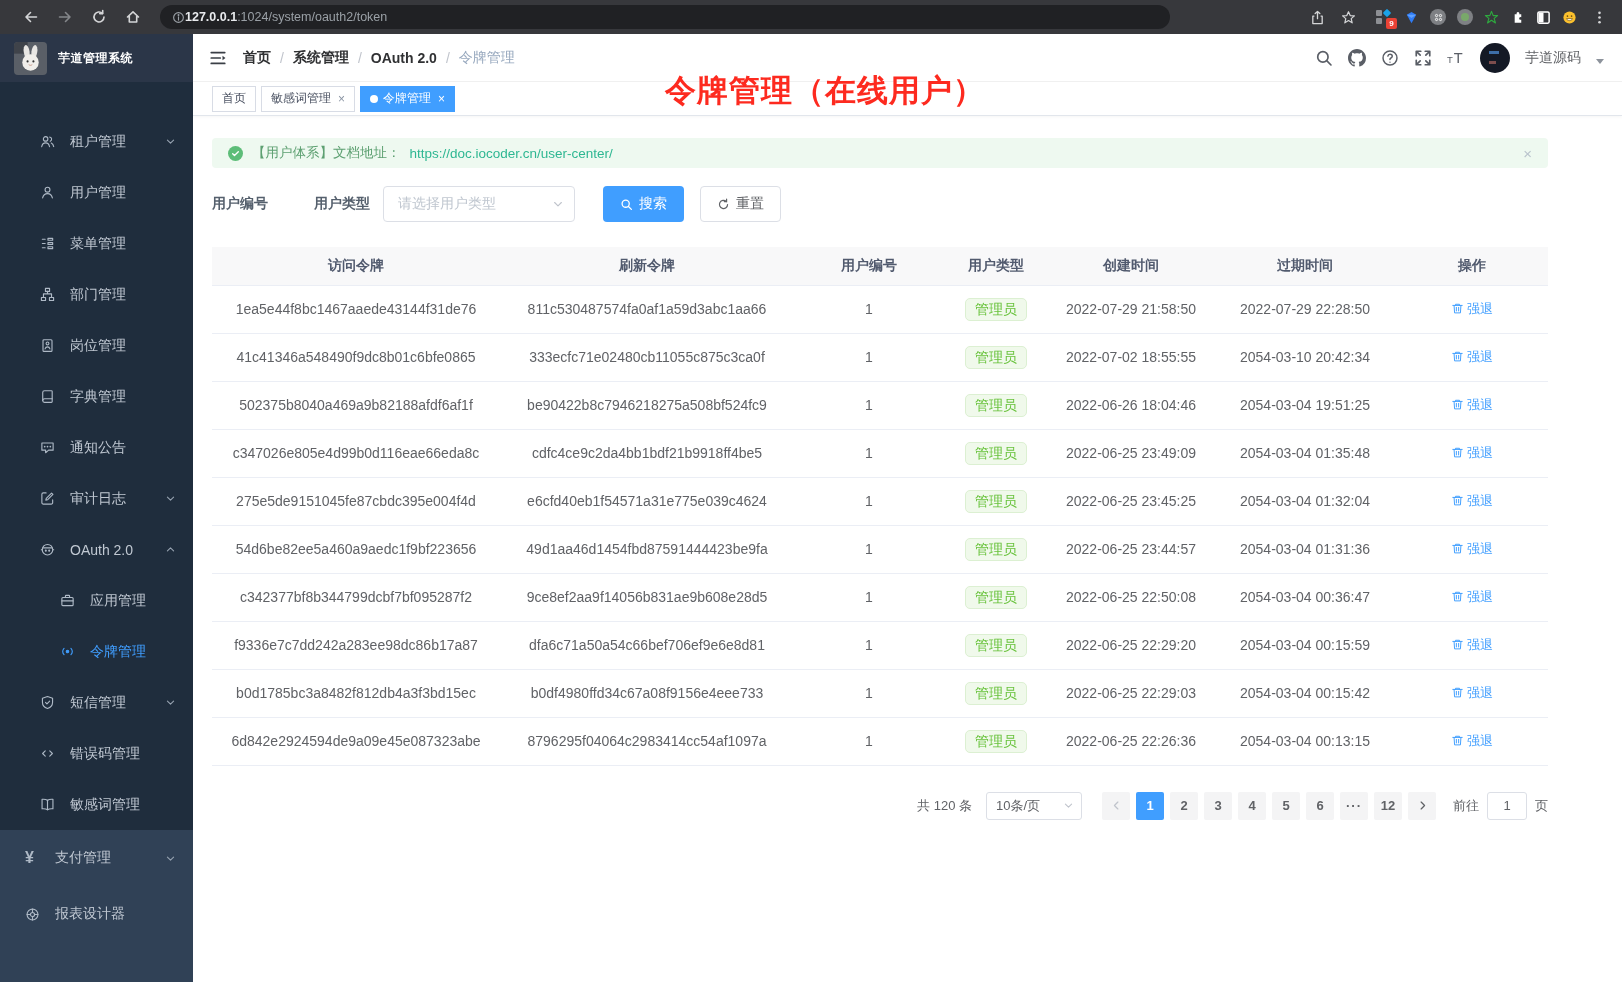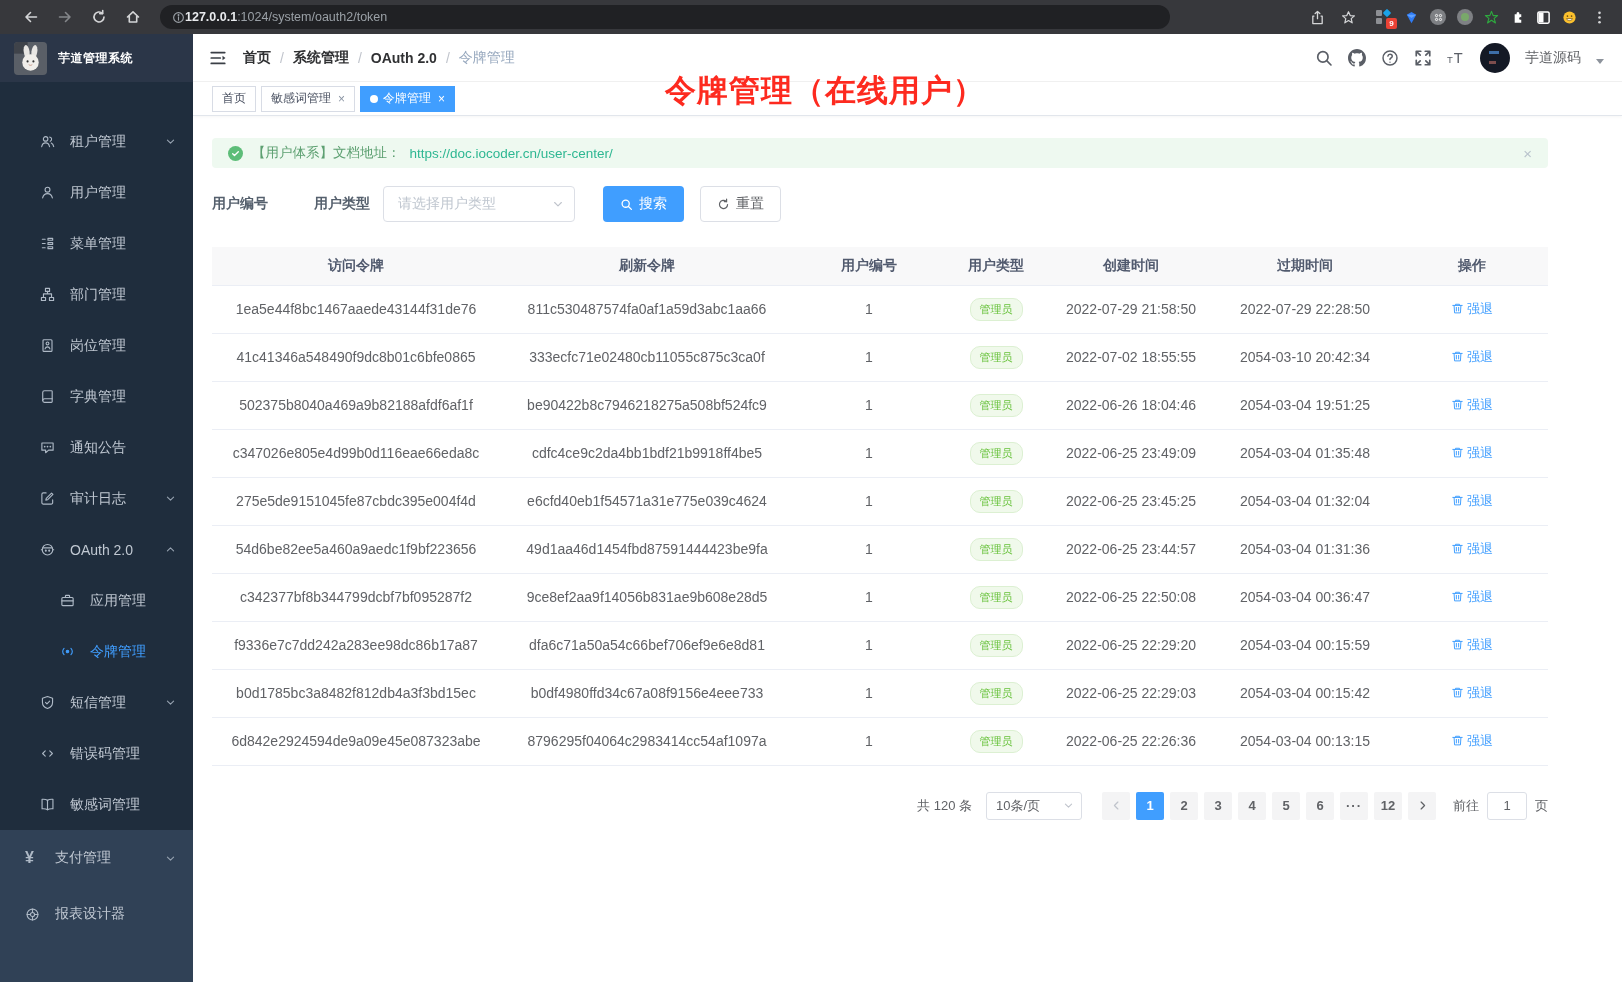--- a/index.html
+++ b/index.html
@@ -107,22 +107,22 @@
     padding:0 16px; cursor:pointer; border:1px solid transparent; }
   .btn svg { width:13px; height:13px; }
   .btn-primary { background:#409eff; color:#fff; margin-left:28px; }
   .btn-plain { background:#fff; color:#606266; border-color:#dcdfe6; margin-left:16px; }
 
   table.tbl { width:100%; border-collapse:collapse; table-layout:fixed; margin-top:16px; }
   .tbl th { height:38px; background:#f8f8f9; color:#515a6e; font-size:14px; font-weight:700; text-align:center;
     border-bottom:1px solid #ebeef5; }
   .tbl td { height:48px; text-align:center; font-size:14px; color:#606266; border-bottom:1px solid #ebeef5;
     overflow:hidden; white-space:nowrap; }
-  .tag-success { display:inline-block; padding:2px 9px; font-size:11px; color:#67c23a; background:#f0f9eb;
-    border:1px solid #dcf0d2; border-radius:10px; line-height:17px; }
+  .tag-success { display:inline-block; padding:2px 9px; font-size:14px; color:#67c23a; background:#f0f9eb;
+    border:1px solid #dcf0d2; border-radius:5px; line-height:17px; }
   .kick { color:#409eff; font-size:13px; display:inline-flex; align-items:center; gap:3px; cursor:pointer; text-decoration:none; }
   .kick svg { width:13px; height:13px; }
 
   .pager { margin-top:26px; display:flex; align-items:center; justify-content:flex-end; font-size:13px; color:#606266; }
   .pg-total { margin-right:14px; }
   .pg-size { width:96px; height:28px; border:1px solid #dcdfe6; border-radius:3px; display:flex; align-items:center;
     justify-content:space-between; padding:0 7px 0 9px; cursor:pointer; margin-right:14px; }
   .pg-size svg { width:11px; height:11px; color:#c0c4cc; }
   .pg-btn { min-width:28px; height:28px; background:#f4f4f5; border:none; border-radius:2px; margin:0 3px;
     display:inline-flex; align-items:center; justify-content:center; font-size:13px; font-weight:600; color:#606266; cursor:pointer; }

